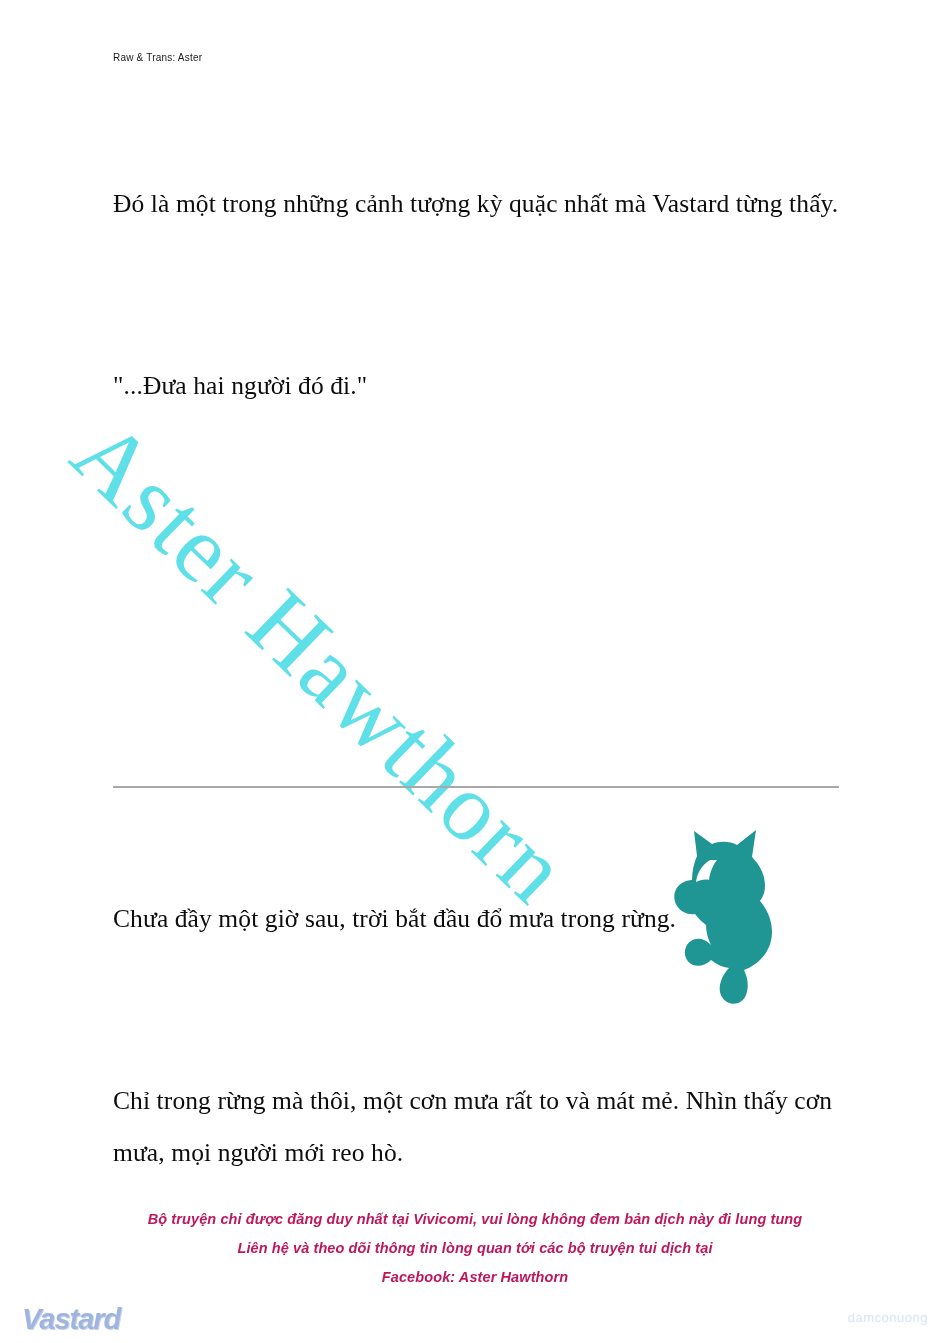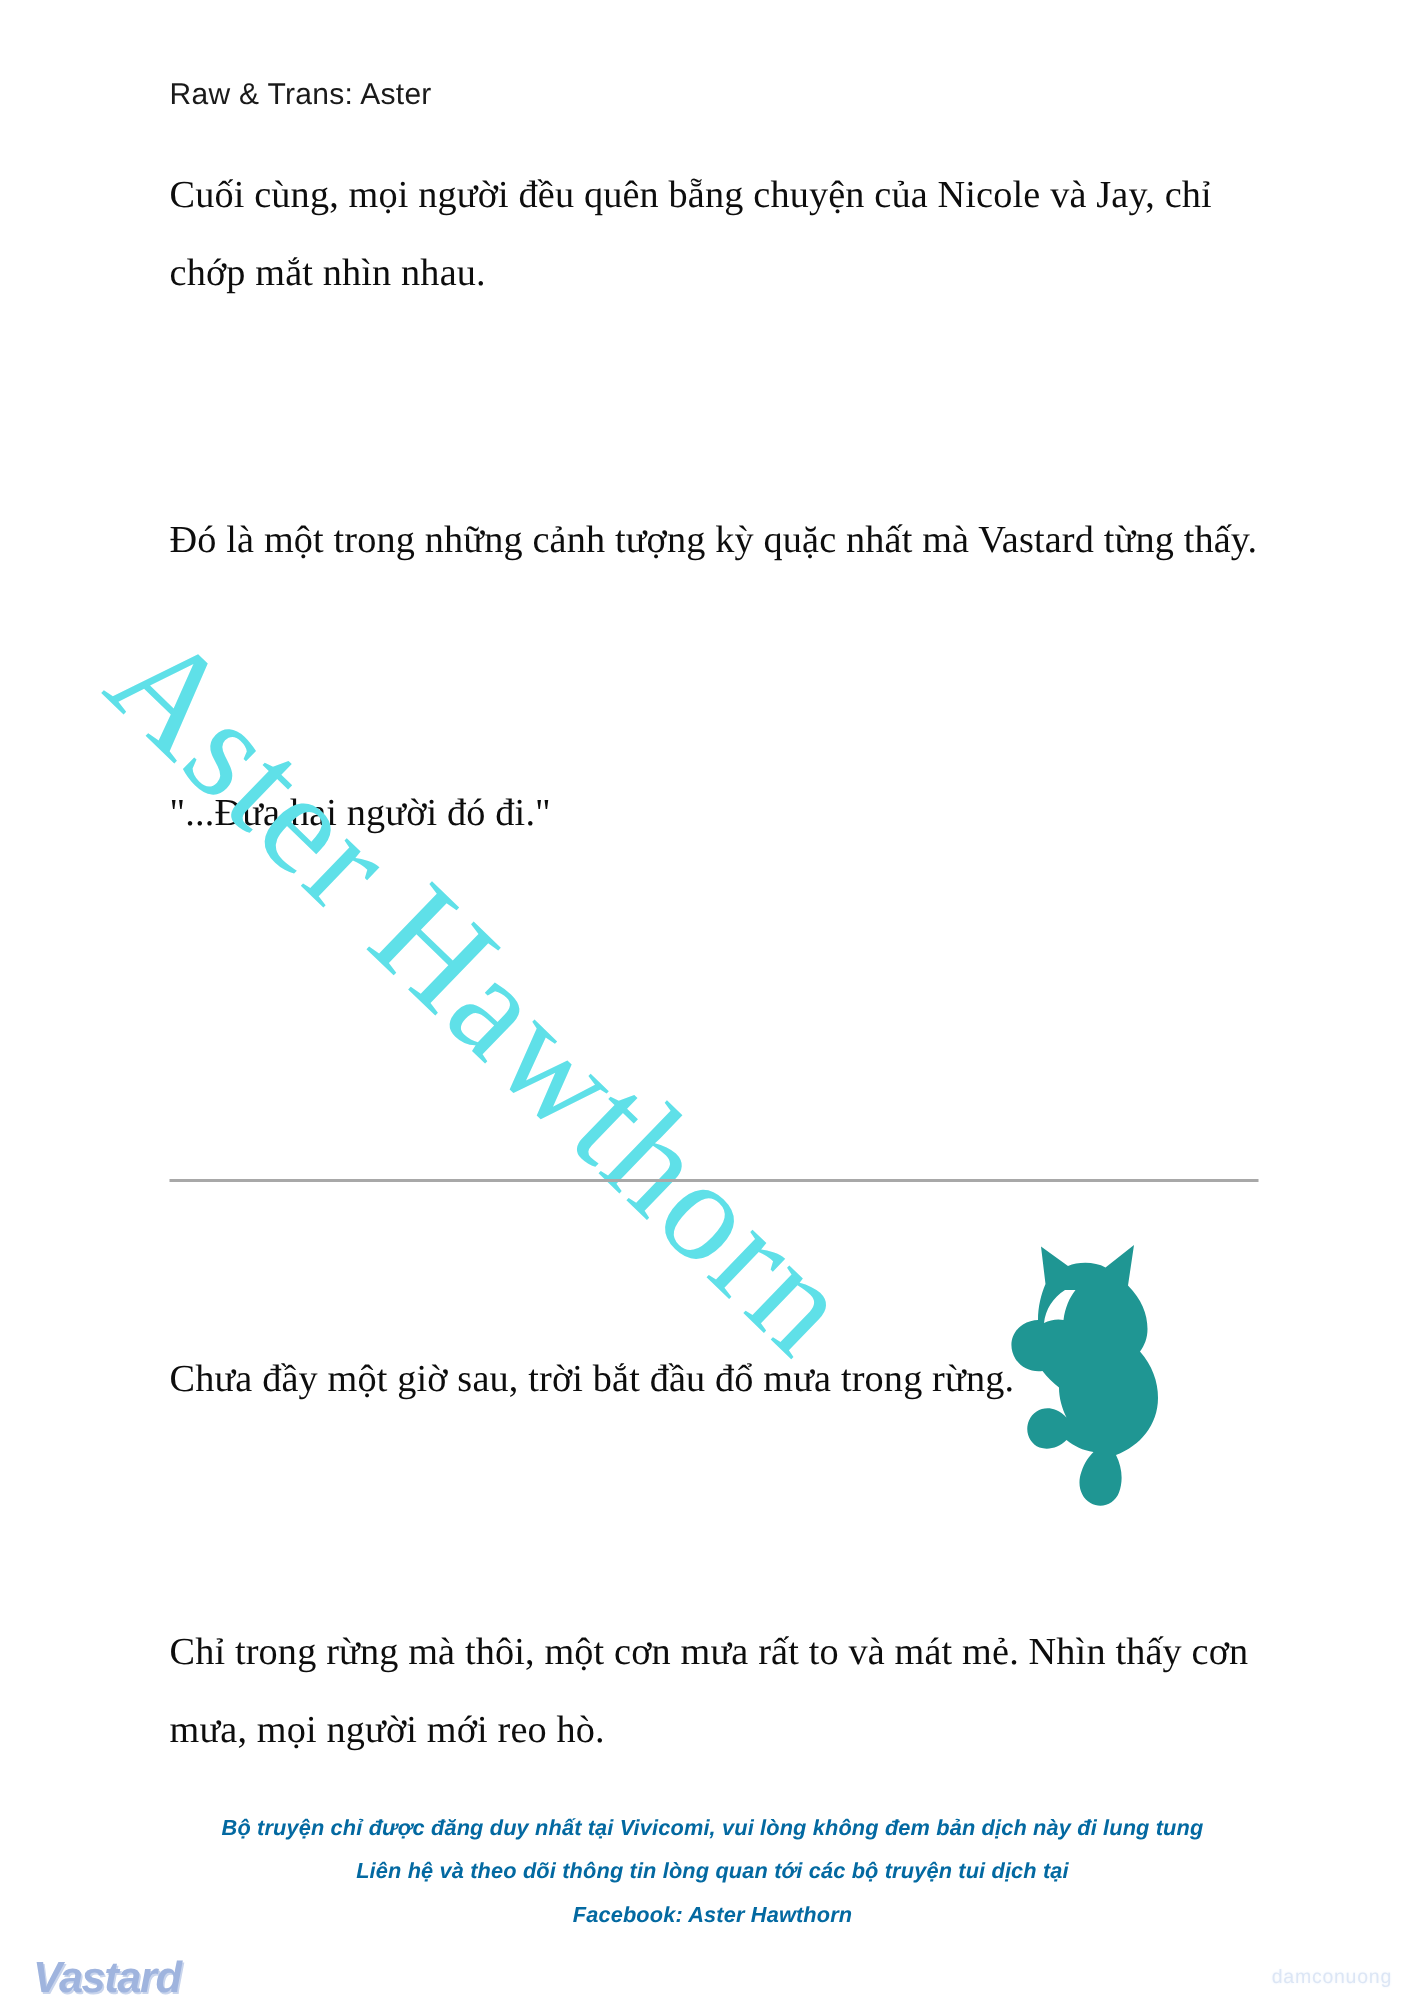--- a/index.html
+++ b/index.html
@@ -17,21 +17,21 @@
     background: #ffffff;
     overflow: hidden;
   }
 
   
   .header {
     position: absolute;
     left: 113px;
     top: 52px;
     font-family: "Liberation Sans", "DejaVu Sans", sans-serif;
-    font-size: 20px;
+    font-size: 10px;
     color: #1a1a1a;
     letter-spacing: .2px;
     white-space: nowrap;
   }
 
   
   .content {
     position: absolute;
     left: 113px;
     top: 104px;
@@ -112,21 +112,21 @@
     position: absolute;
     left: 0;
     top: 1205px;
     width: 950px;
     text-align: center;
     font-family: "Liberation Sans", "DejaVu Sans", sans-serif;
     font-style: italic;
     font-weight: bold;
     font-size: 14.5px;
     line-height: 29px;
-    color: #0369a1;
+    color: #be185d;
     letter-spacing: .1px;
   }
   .footer-note div { white-space: nowrap; }
 
   
   .bottom-bar {
     position: absolute;
     left: 0;
     top: 1297px;
     width: 950px;
@@ -164,21 +164,20 @@
   }
 </style>
 </head>
 <body>
 
 <div class="page">
 
   <div class="header">Raw &amp; Trans: Aster</div>
 
   <div class="content">
-    <p class="para">Cuối cùng, mọi người đều quên bẵng chuyện của Nicole và Jay, chỉ chớp mắt nhìn nhau.</p>
     <div class="gap-a"></div>
     <p class="para">Đó là một trong những cảnh tượng kỳ quặc nhất mà Vastard từng thấy.</p>
     <div class="gap-b"></div>
     <p class="para">"...Đưa hai người đó đi."</p>
     <div class="gap-c"></div>
   </div>
 
   <div class="watermark">
     <span>Aster Hawthorn</span>
   </div>

